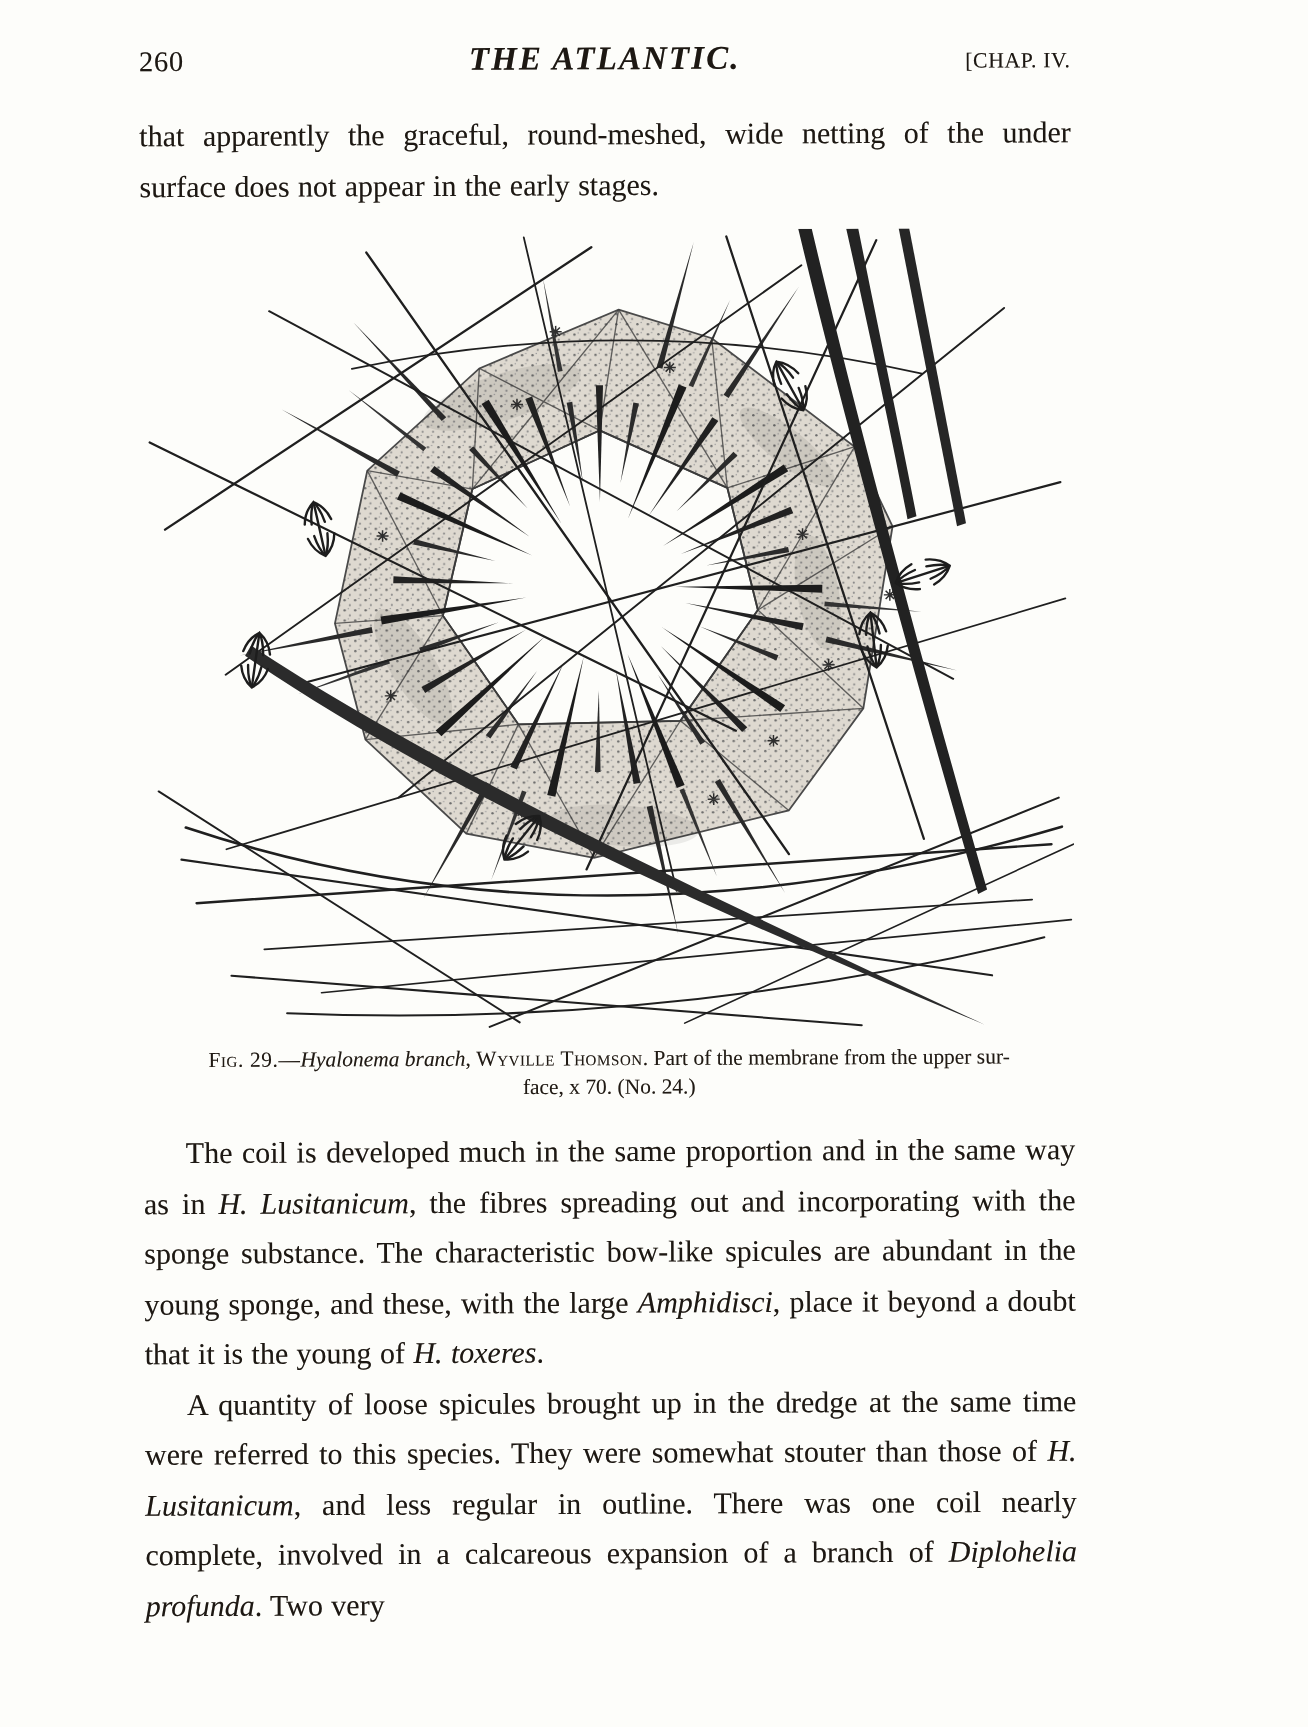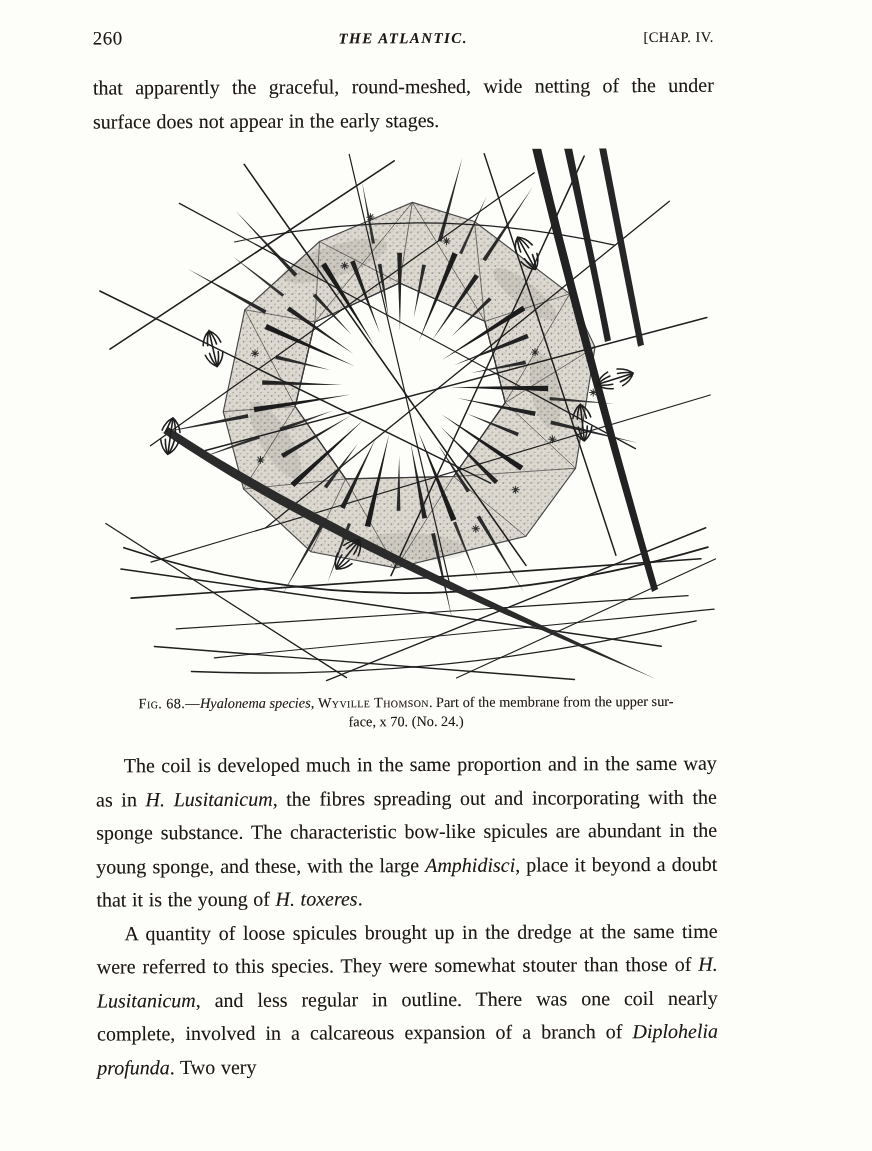--- a/index.html
+++ b/index.html
@@ -8,21 +8,21 @@
   .page {
     width:872px; height:1151px;
     padding:26px 156px 30px 95px;
     font-family:"Liberation Serif","DejaVu Serif",serif;
     color:#1d1813;
     transform:rotate(-0.25deg);
     text-shadow:0 0 .4px rgba(30,20,10,.35);
   }
   .running-head { display:flex; align-items:baseline; margin-bottom:22px; }
   .pg-num { flex:1; font-size:19px; letter-spacing:.5px; }
-  .run-title { flex:0 0 auto; font-weight:bold; font-style:italic; font-size:15px; letter-spacing:1.4px;font-family:Liberation Serif, serif; }
+  .run-title { flex:0 0 auto; font-weight:bold; font-style:italic; font-size:22px; letter-spacing:1.4px;font-family:Liberation Serif, serif; }
   .chap { flex:1; text-align:right; font-size:14.5px; letter-spacing:.4px; }
   .body-text {
     font-size:20px; line-height:33.5px;
     text-align:justify; word-spacing:.6px;
     text-indent:28px;
   }
   .no-indent { text-indent:0; }
   .seg-i { font-style:italic; }
   .seg-sc { font-variant:small-caps; letter-spacing:.4px; }
   .engraving { margin:12px 0 4px; text-align:center; }
@@ -211,21 +211,21 @@
 
       <use href="#amph" transform="translate(75,295) rotate(8)"></use>
       <use href="#amph" transform="translate(487,283) rotate(-6)"></use>
       <use href="#amph" transform="translate(432,108) rotate(-28)"></use>
       <use href="#amph" transform="translate(252,418) rotate(38)"></use>
       <use href="#amph" transform="translate(118,205) rotate(-12)"></use>
       <use href="#amph" transform="translate(520,238) rotate(72)"></use>
     </svg>
 
     <figcaption>
-      <div class="cap-line"><span class="seg-sc">Fig. 68.—</span><span class="seg-i">Hyalonema species</span><span>, </span><span class="seg-sc">Wyville Thomson</span><span>. Part of the membrane from the upper sur-</span></div>
+      <div class="cap-line"><span class="seg-sc">Fig. 29.—</span><span class="seg-i">Hyalonema branch</span><span>, </span><span class="seg-sc">Wyville Thomson</span><span>. Part of the membrane from the upper sur-</span></div>
       <div class="cap-line"><span>face, x 70. (No. 24.)</span></div>
     </figcaption>
   </figure>
 
   <div class="text-block">
     <p class="body-text"><span>The coil is developed much in the same proportion and in the same way as in </span><span class="seg-i">H. Lusitanicum</span><span>, the fibres spreading out and incorporating with the sponge substance. The characteristic bow-like spicules are abundant in the young sponge, and these, with the large </span><span class="seg-i">Amphidisci</span><span>, place it beyond a doubt that it is the young of </span><span class="seg-i">H. toxeres</span><span>.</span></p>
     <p class="body-text"><span>A quantity of loose spicules brought up in the dredge at the same time were referred to this species. They were somewhat stouter than those of </span><span class="seg-i">H. Lusitanicum</span><span>, and less regular in outline. There was one coil nearly complete, involved in a calcareous expansion of a branch of </span><span class="seg-i">Diplohelia profunda</span><span>. Two very</span></p>
   </div>
 
 </div>

